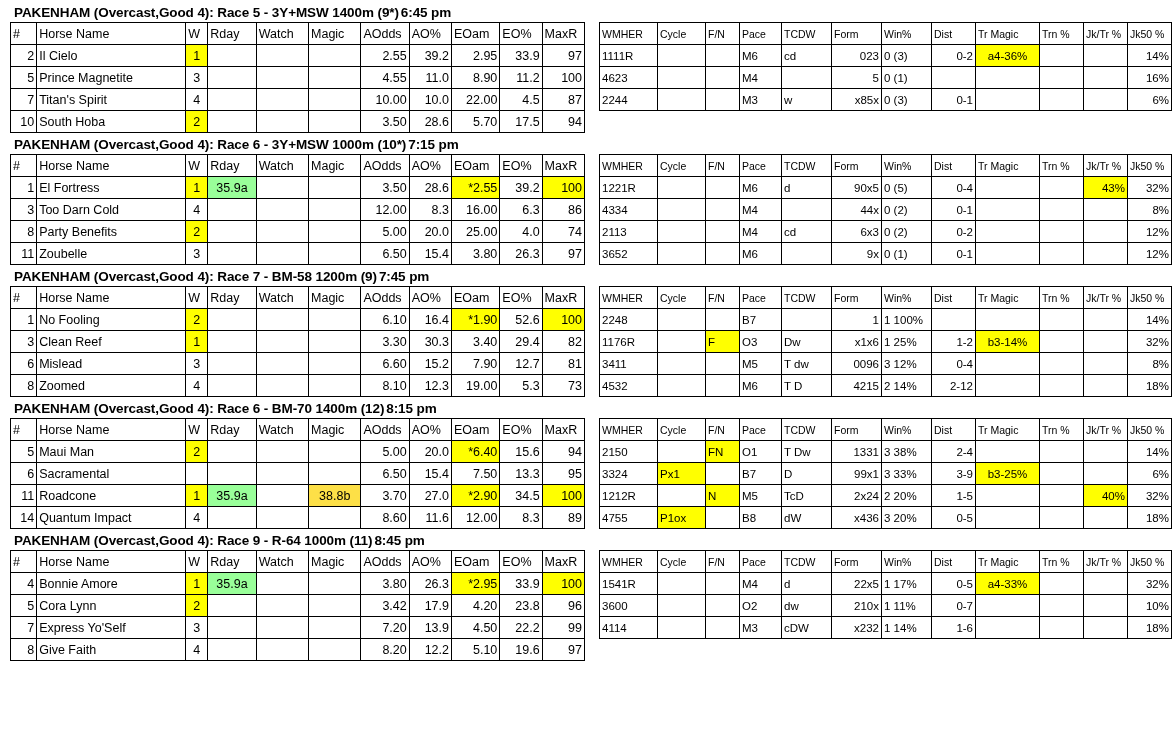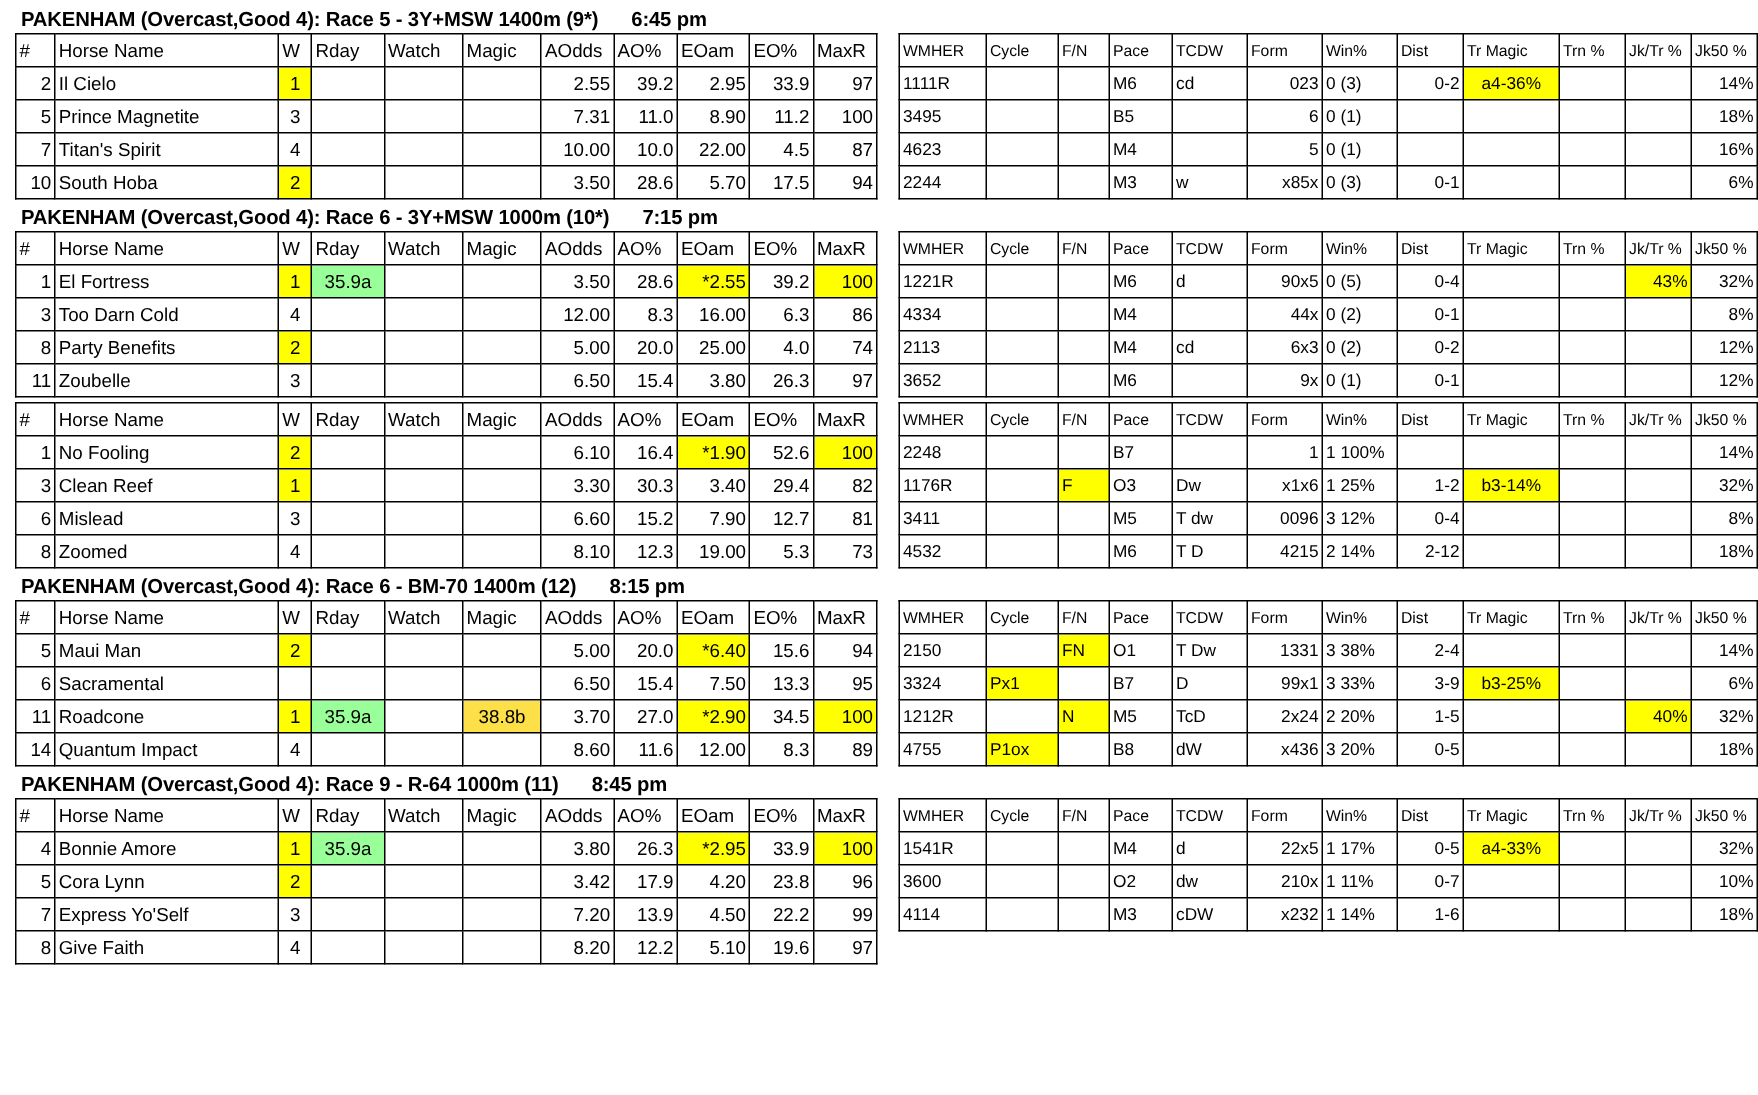--- a/index.html
+++ b/index.html
@@ -26,21 +26,21 @@
     margin-bottom: 3px;
   }
   .race-title {
     font-size: 13.5px;
     font-weight: bold;
     padding: 1px 0 2px 14px;
     white-space: nowrap;
     letter-spacing: -0.1px;
   }
   .race-title .title-time {
-    padding-left: 22px;
+    padding-left: 2px;
     text-align: right;
   }
   .tables-row {
     display: flex;
     align-items: flex-start;
     padding-left: 10px;
   }
   table {
     border-collapse: collapse;
     table-layout: fixed;
@@ -155,21 +155,21 @@
               <td class="c-eo num">33.9</td>
               <td class="c-maxr num">97</td>
             </tr>
             <tr>
               <td class="c-num num">5</td>
               <td class="c-horse lft">Prince Magnetite</td>
               <td class="c-w ctr">3</td>
               <td class="c-rday ctr"></td>
               <td class="c-watch ctr"></td>
               <td class="c-magic ctr"></td>
-              <td class="c-aodds num">7.31</td>
+              <td class="c-aodds num">4.55</td>
               <td class="c-ao num">11.0</td>
               <td class="c-eoam num">8.90</td>
               <td class="c-eo num">11.2</td>
               <td class="c-maxr num">100</td>
             </tr>
             <tr>
               <td class="c-num num">7</td>
               <td class="c-horse lft">Titan's Spirit</td>
               <td class="c-w ctr">4</td>
               <td class="c-rday ctr"></td>
@@ -220,34 +220,20 @@
               <td class="r-tcdw lft">cd</td>
               <td class="r-form num">023</td>
               <td class="r-win lft">0   (3)</td>
               <td class="r-dist num">0-2</td>
               <td class="r-trm ctr hl-yellow">a4-36%</td>
               <td class="r-trn num"></td>
               <td class="r-jktr num"></td>
               <td class="r-jk50 num">14%</td>
             </tr>
             <tr>
-              <td class="r-wmher lft">3495</td>
-              <td class="r-cycle lft"></td>
-              <td class="r-fn lft"></td>
-              <td class="r-pace lft">B5</td>
-              <td class="r-tcdw lft"></td>
-              <td class="r-form num">6</td>
-              <td class="r-win lft">0   (1)</td>
-              <td class="r-dist num"></td>
-              <td class="r-trm ctr"></td>
-              <td class="r-trn num"></td>
-              <td class="r-jktr num"></td>
-              <td class="r-jk50 num">18%</td>
-            </tr>
-            <tr>
               <td class="r-wmher lft">4623</td>
               <td class="r-cycle lft"></td>
               <td class="r-fn lft"></td>
               <td class="r-pace lft">M4</td>
               <td class="r-tcdw lft"></td>
               <td class="r-form num">5</td>
               <td class="r-win lft">0   (1)</td>
               <td class="r-dist num"></td>
               <td class="r-trm ctr"></td>
               <td class="r-trn num"></td>
@@ -414,20 +400,21 @@
               <td class="r-trm ctr"></td>
               <td class="r-trn num"></td>
               <td class="r-jktr num"></td>
               <td class="r-jk50 num">12%</td>
             </tr>
           </tbody>
         </table>
       </div>
     </div>
     <div class="race-block">
+      <div class="race-title"><span>PAKENHAM (Overcast,Good 4): Race 7 - BM-58 1200m (9)</span><span class="title-time">7:45 pm</span></div>
       <div class="tables-row">
         <table class="left-table">
           <tbody>
             <tr class="hdr">
               <th class="c-num num">#</th>
               <th class="c-horse lft">Horse Name</th>
               <th class="c-w lft">W</th>
               <th class="c-rday lft">Rday</th>
               <th class="c-watch lft">Watch</th>
               <th class="c-magic lft">Magic</th>

